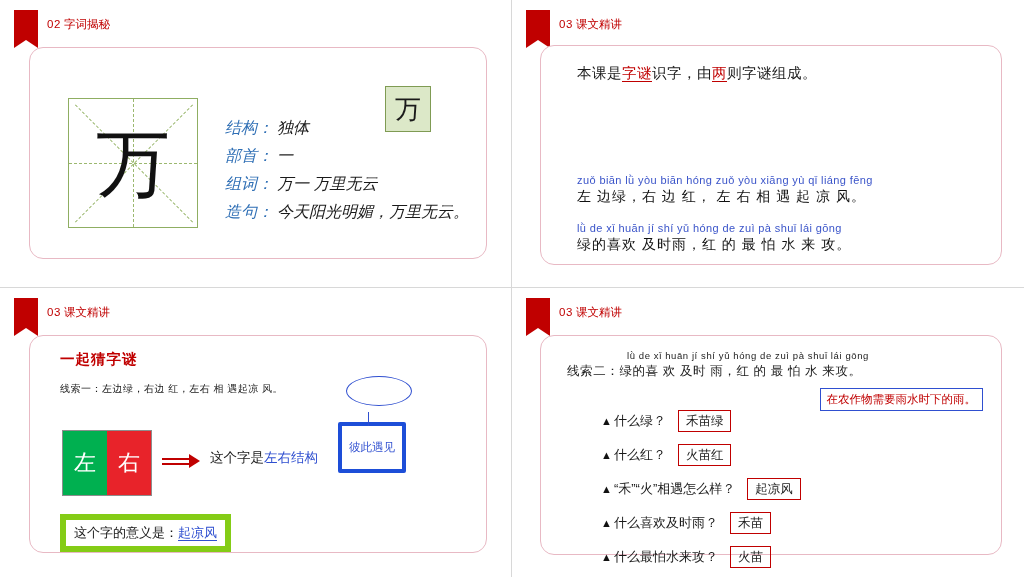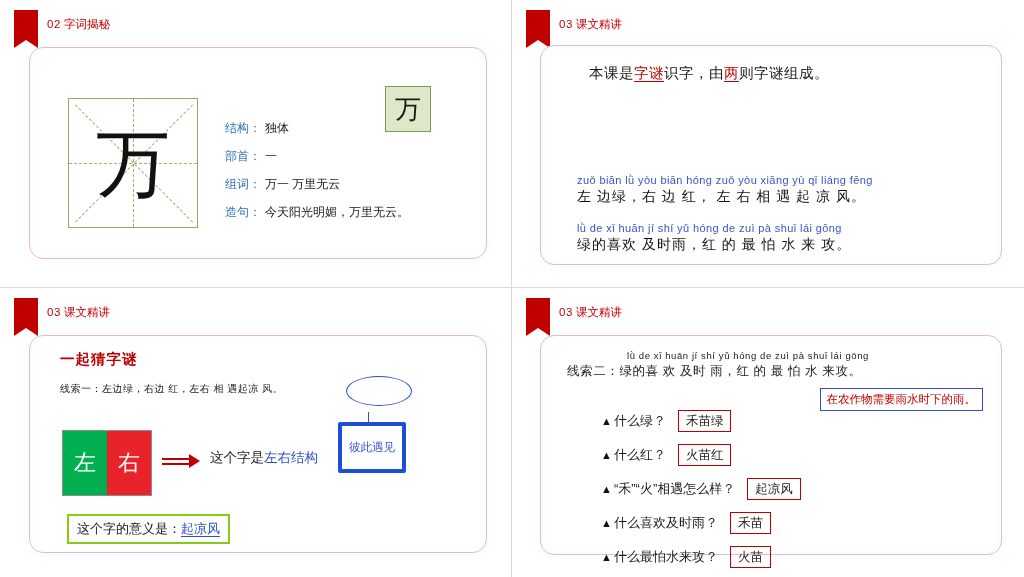--- a/index.html
+++ b/index.html
@@ -140,33 +140,34 @@
     border-top: 1px dashed #9bb86f;
     transform-origin: center;
   }
   .tianzi .d1 { transform: rotate(45deg); }
   .tianzi .d2 { transform: rotate(-45deg); }
 
   .meta {
     position: absolute;
     left: 195px;
     top: 66px;
-    font-size: 12px;
+    font-size: 16px;
     line-height: 28px;
     color: #1a1a1a;
+    font-style: italic;
   }
   .meta .row { white-space: nowrap; }
   .meta .lab { color: #2f6fb5; }
   .meta .val { color: #1a1a1a; margin-left: 4px; }
 
   
   #s2 .card { left: 28px; top: 45px; right: 22px; bottom: 22px; }
   .s2-line1 {
     position: absolute;
-    left: 48px;
+    left: 36px;
     top: 18px;
     font-size: 14.5px;
     color: #1a1a1a;
     letter-spacing: 0.5px;
   }
   .s2-line1 .redu { color: #c00000; border-bottom: 1px solid #c00000; }
   .s2-box {
     position: absolute;
     left: 28px;
     top: 48px;
@@ -296,23 +297,23 @@
   .s3-struct {
     position: absolute;
     left: 180px;
     top: 113px;
     font-size: 13.5px;
     color: #1a1a1a;
   }
   .s3-struct .blue { color: #2f4fd0; }
   .s3-mean {
     position: absolute;
-    left: 37px;
+    left: 30px;
     top: 178px;
-    border: 2px solid #84cc16;
+    border: 6px solid #84cc16;
     padding: 4px 8px;
     font-size: 13px;
     color: #1a1a1a;
   }
   .s3-mean .ans {
     color: #2f4fd0;
     border-bottom: 1px solid #2f4fd0;
   }
 
   

